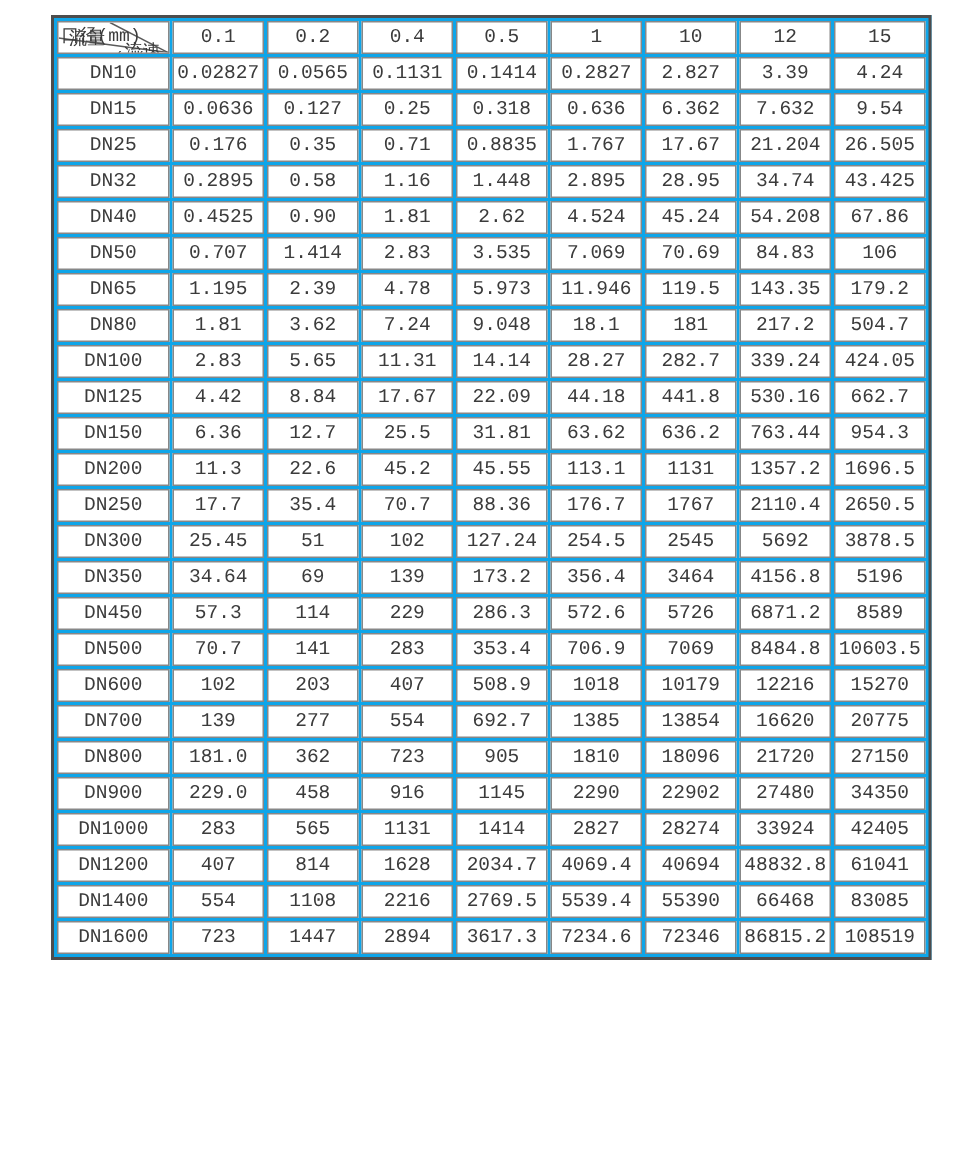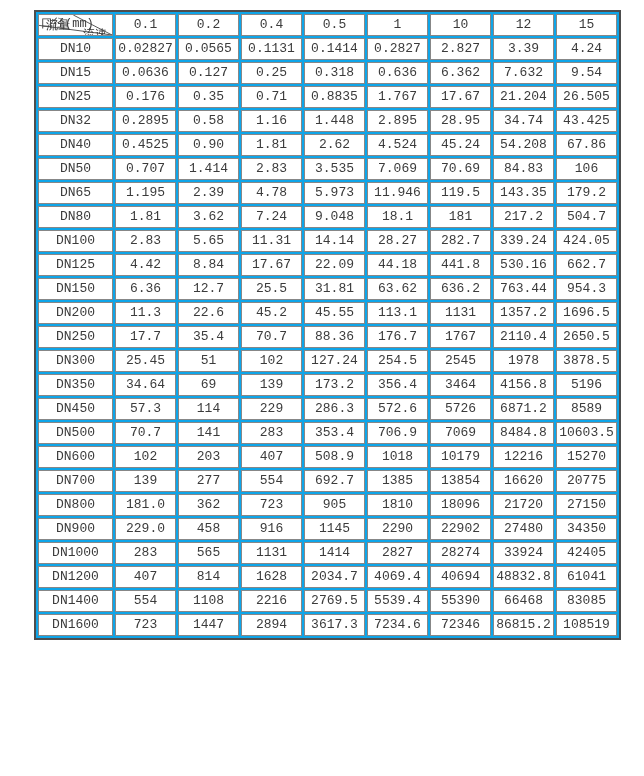--- a/index.html
+++ b/index.html
@@ -236,21 +236,21 @@
         <td>2650.5</td>
       </tr>
       <tr>
         <td>DN300</td>
         <td>25.45</td>
         <td>51</td>
         <td>102</td>
         <td>127.24</td>
         <td>254.5</td>
         <td>2545</td>
-        <td>1978</td>
+        <td>5692</td>
         <td>3878.5</td>
       </tr>
       <tr>
         <td>DN350</td>
         <td>34.64</td>
         <td>69</td>
         <td>139</td>
         <td>173.2</td>
         <td>356.4</td>
         <td>3464</td>

